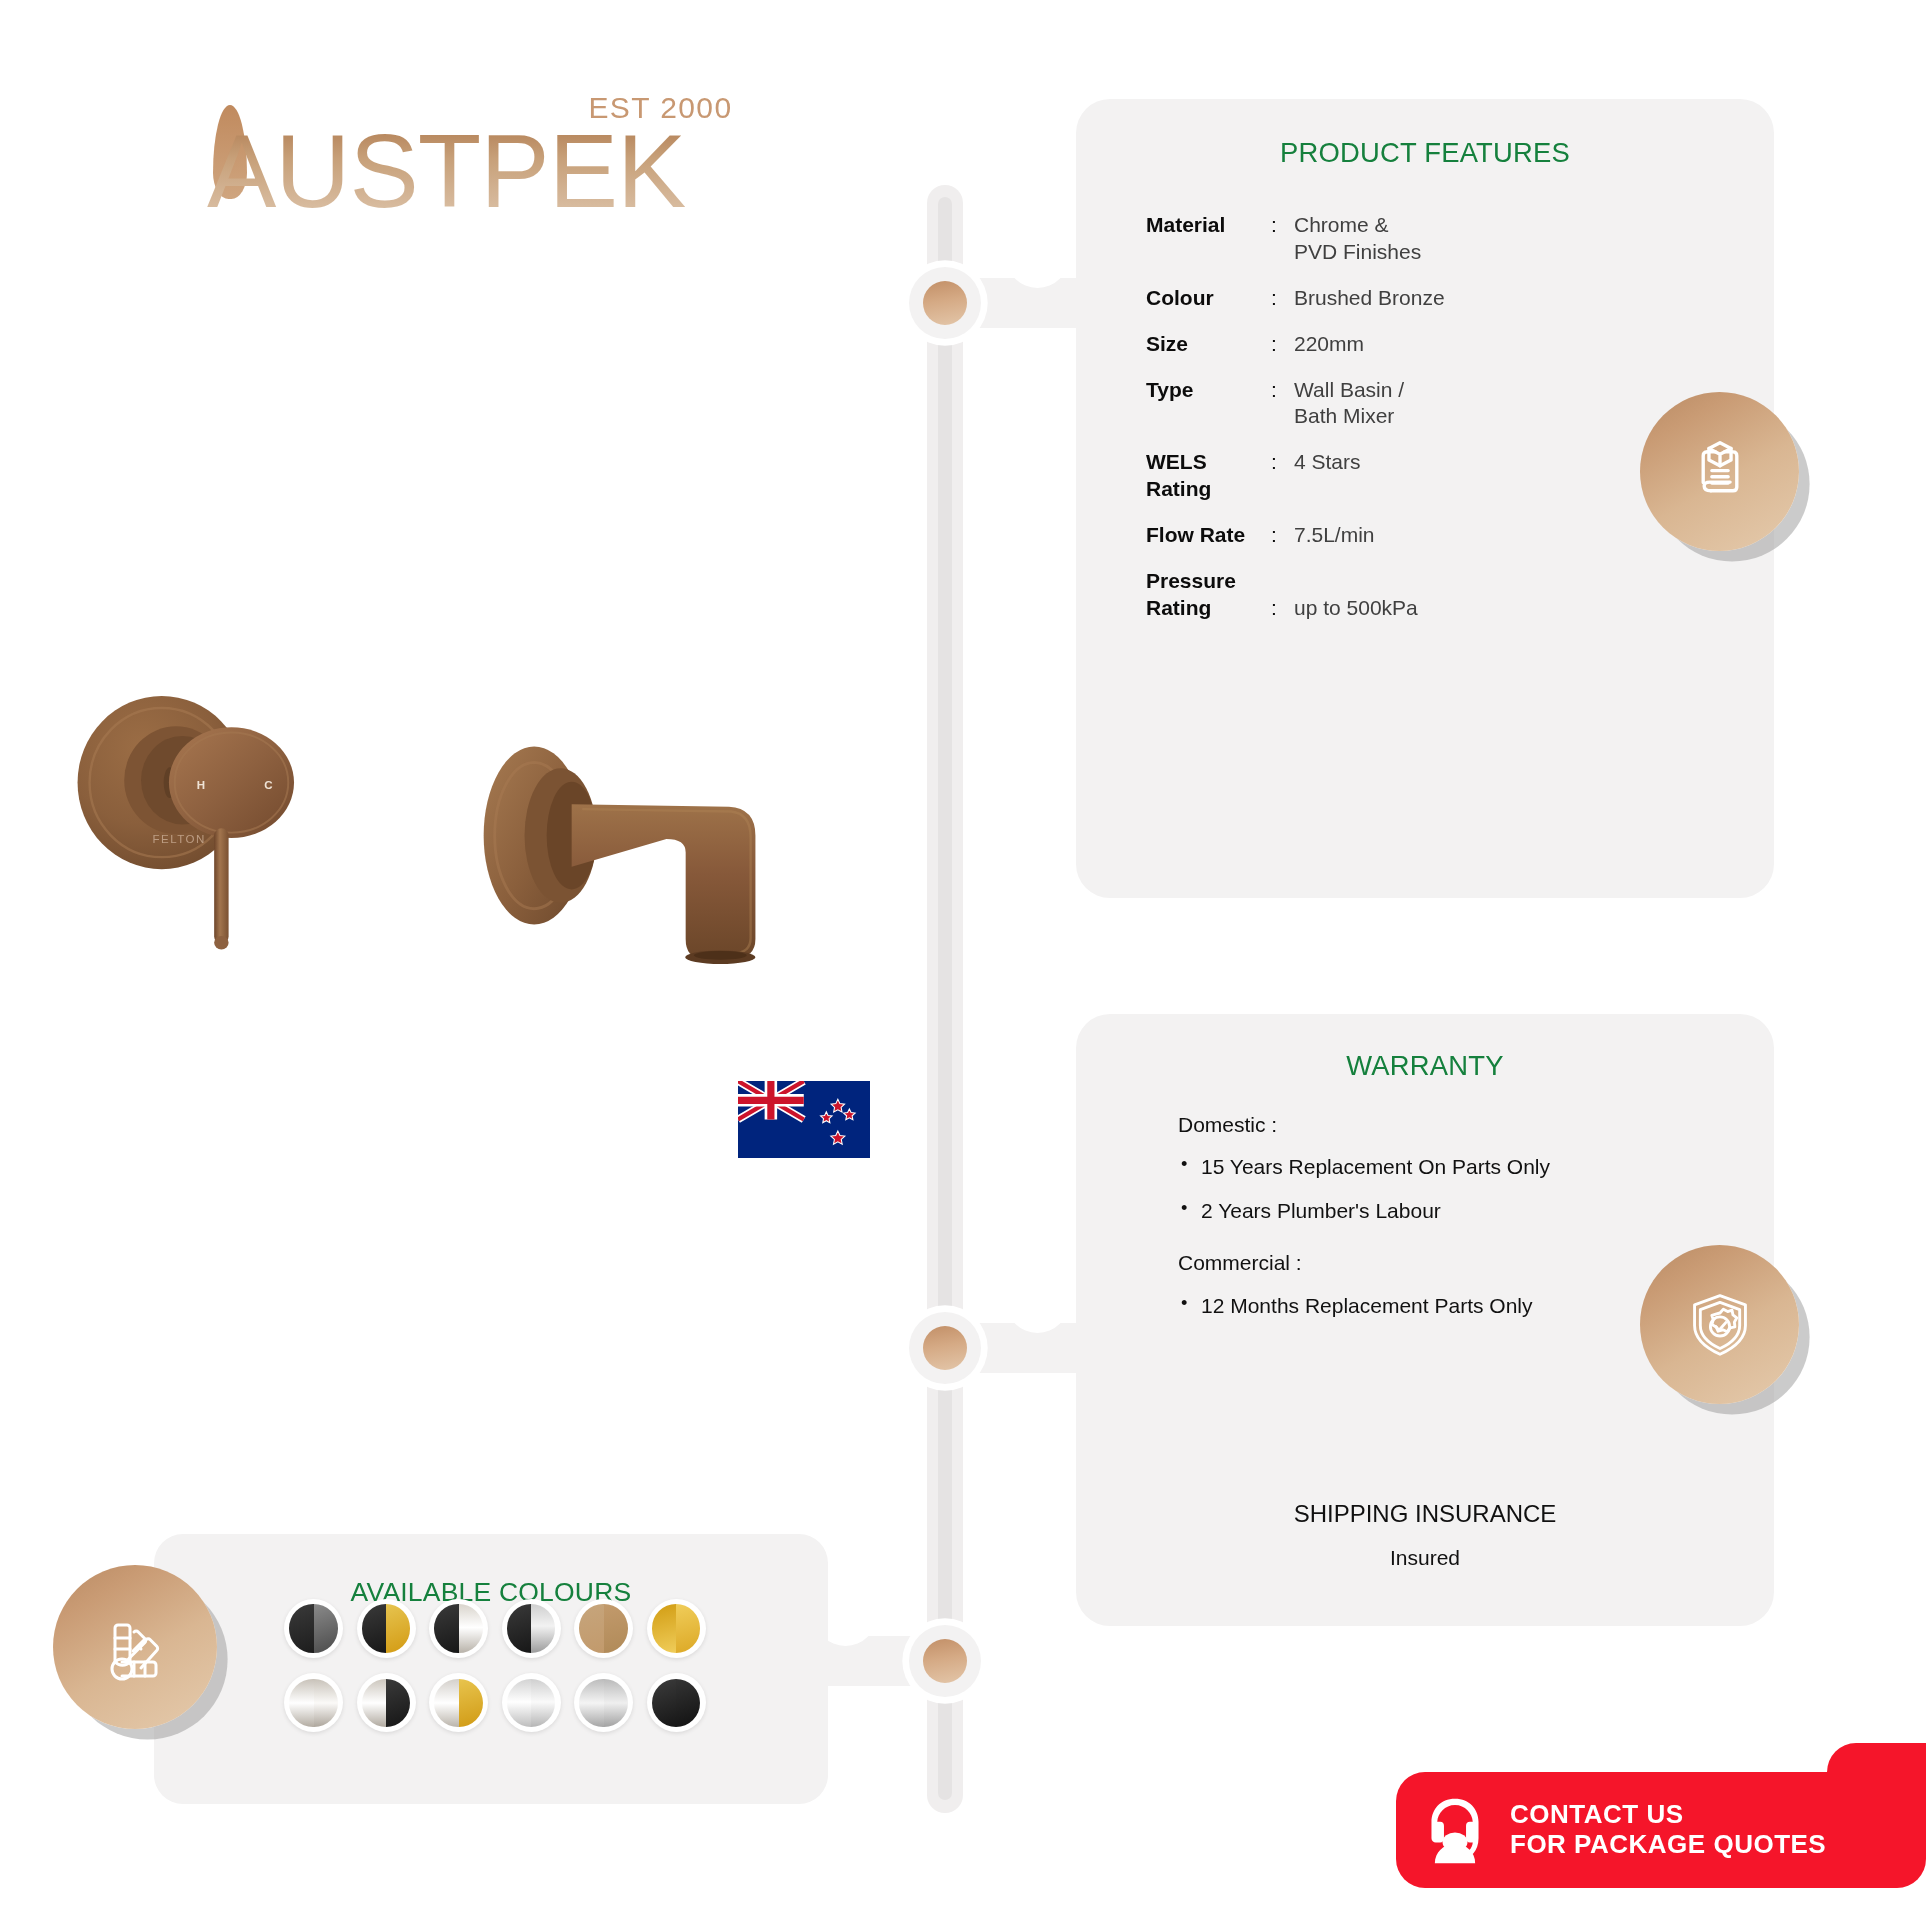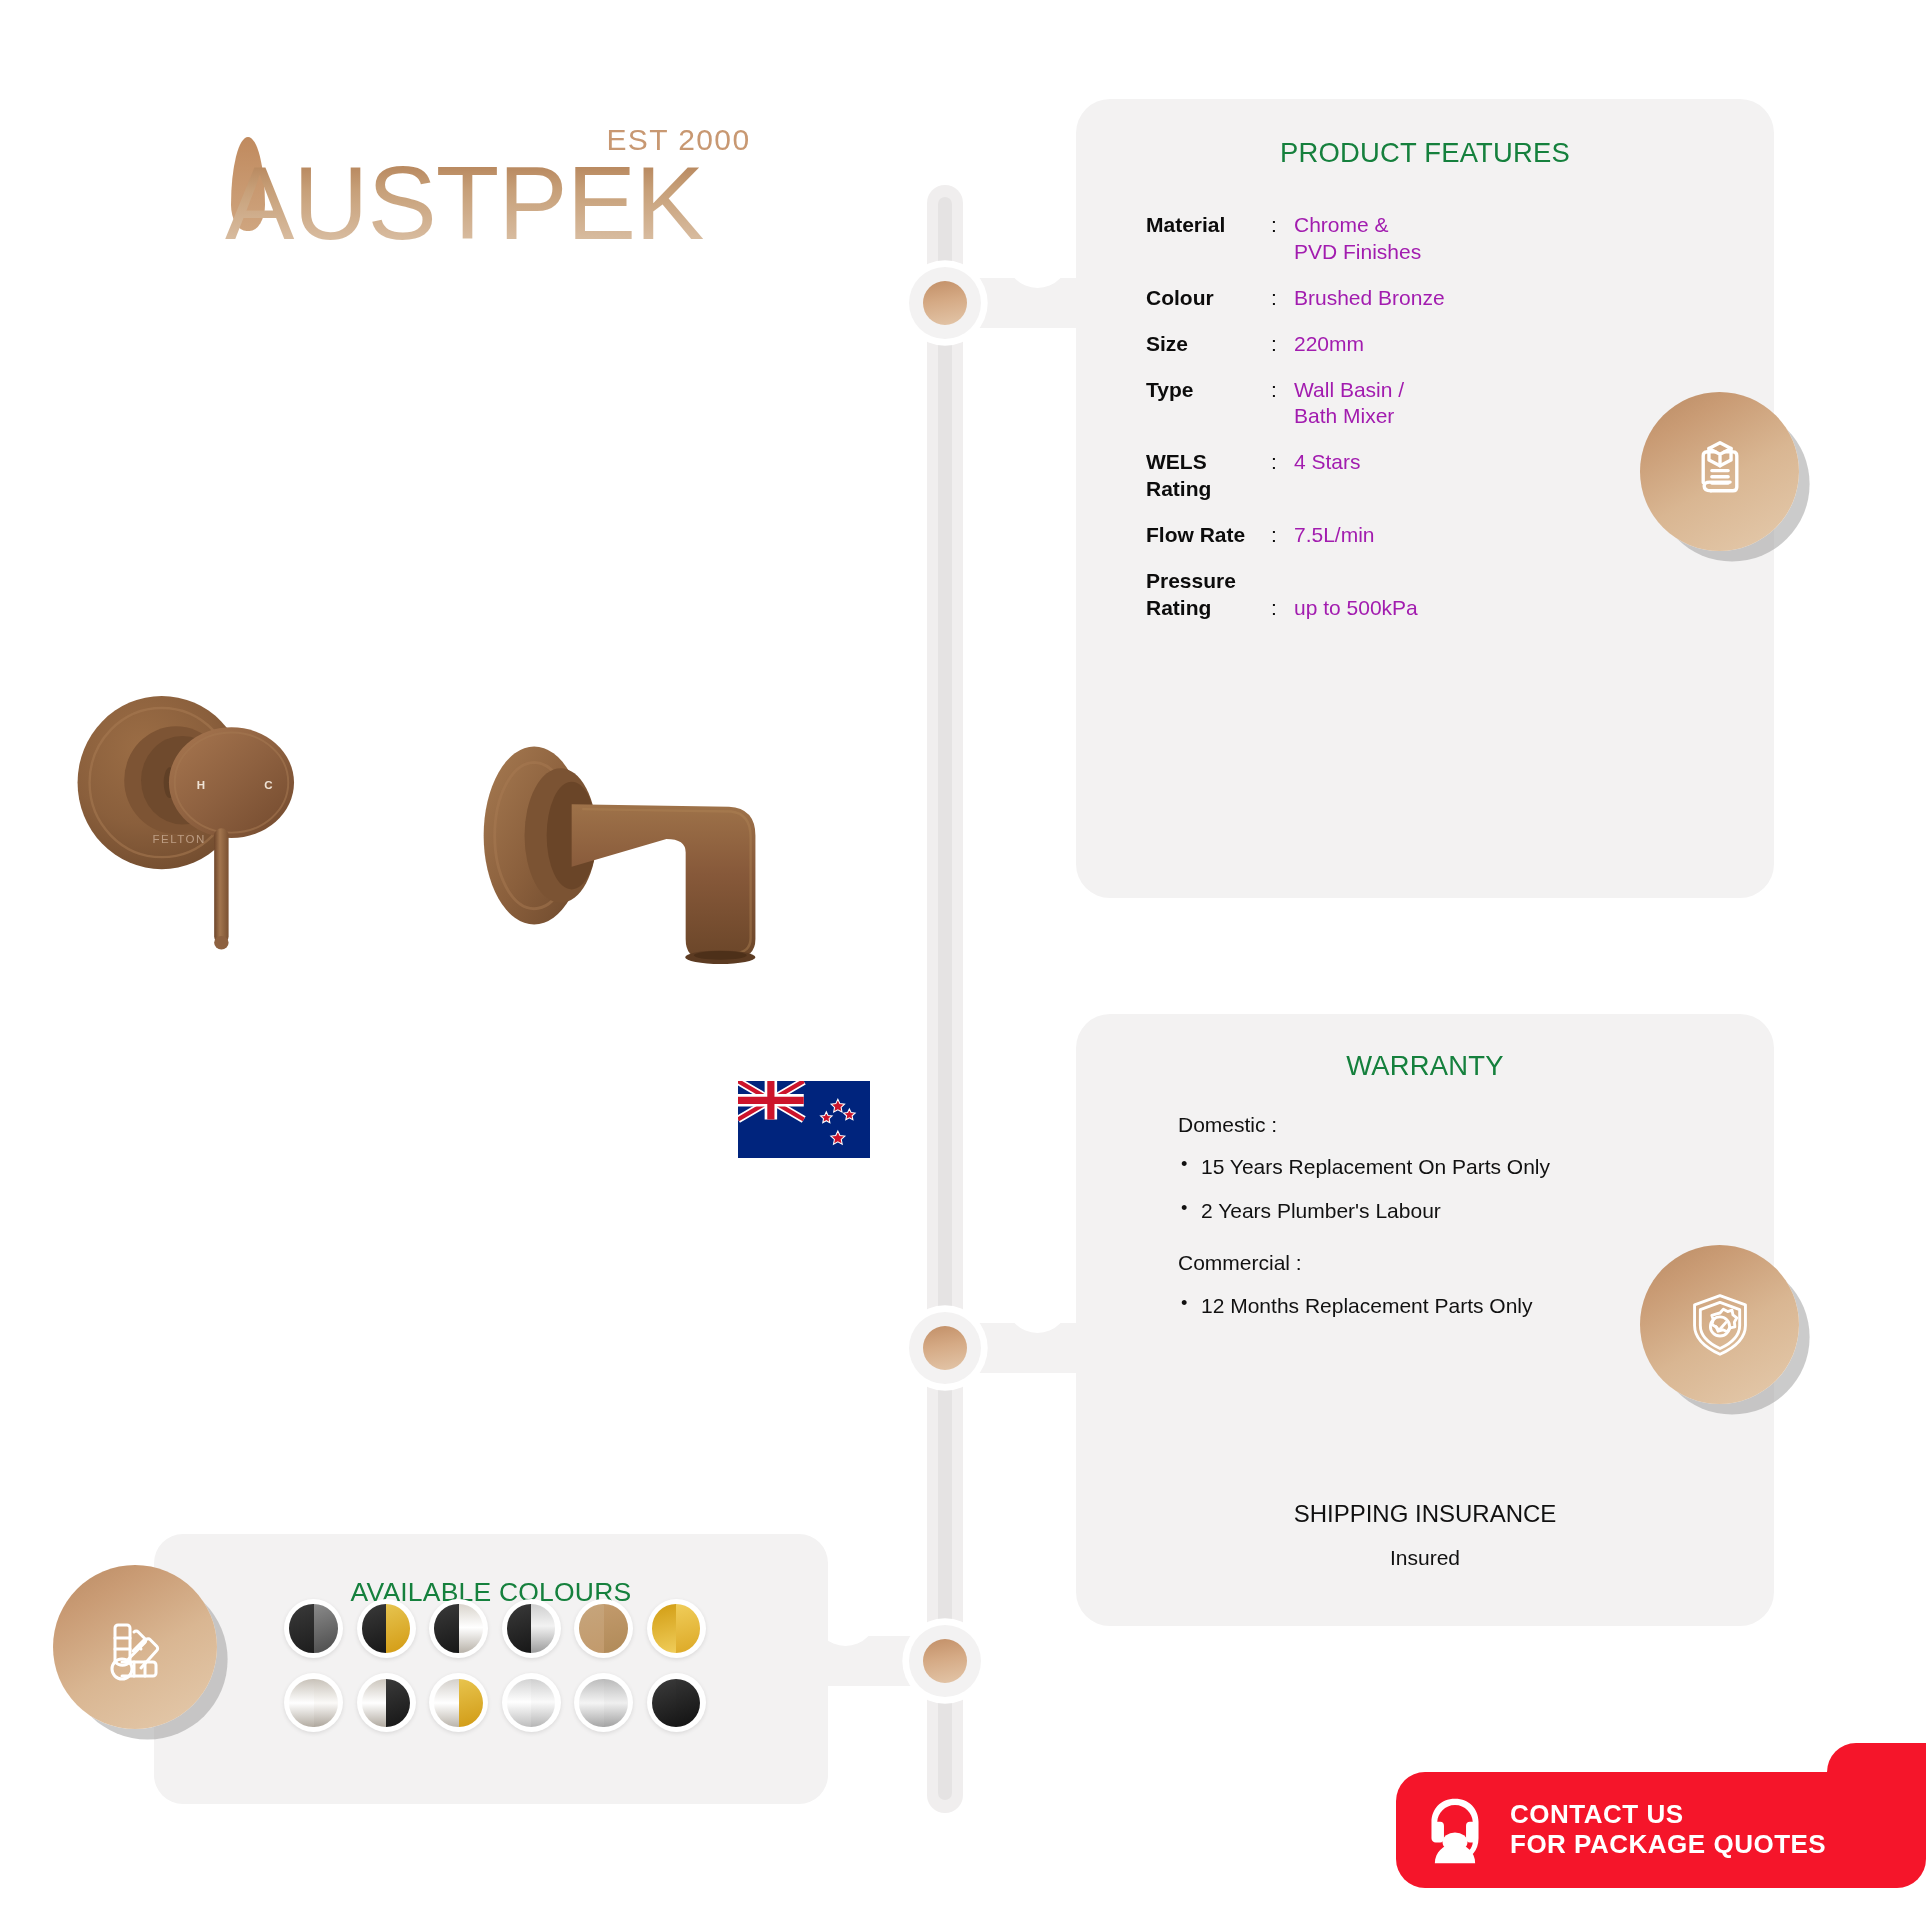--- a/index.html
+++ b/index.html
@@ -5,21 +5,21 @@
   * { margin:0; padding:0; box-sizing:border-box; }
   html,body { width:1926px; height:1926px; background:#ffffff; }
   body {
     font-family:"Liberation Sans", sans-serif;
     position:relative;
     overflow:hidden;
     -webkit-font-smoothing:antialiased;
   }
 
   
-  #logo { position:absolute; left:225px; top:91px; width:539px; height:140px;margin-top:32px; }
+  #logo { position:absolute; left:207px; top:91px; width:539px; height:140px; }
   #logo-est {
     position:absolute; right:13.5px; top:0;
     font-size:30px; letter-spacing:1.4px; font-weight:400;
     color:#c89872;
   }
   #logo-word {
     position:absolute; left:0; top:28px;
     font-size:104px; font-weight:400; letter-spacing:-1px;
     background:linear-gradient(180deg,#b07b50 0%,#c7a079 38%,#ddc4ab 100%);
     -webkit-background-clip:text; background-clip:text; color:transparent;
@@ -91,21 +91,21 @@
   #colours-title  { position:absolute; left:0; right:0; top:43px; font-size:26.5px; }
 
   
   #features-list { position:absolute; left:70px; top:113px; width:568px; }
   .feat-row { display:flex; align-items:flex-start; margin-bottom:19px; }
   .feat-label {
     width:125px; flex:0 0 125px; font-size:21px; font-weight:700; color:#0c0c0c;
     line-height:1.28;
   }
   .feat-colon { width:23px; flex:0 0 23px; font-size:21px; color:#0c0c0c; line-height:1.28; }
-  .feat-value { font-size:21px; font-weight:400; color:#a21caf; line-height:1.28; }
+  .feat-value { font-size:21px; font-weight:400; color:#404040; line-height:1.28; }
 
   
   #warranty-body { position:absolute; left:102px; top:99px; width:539px; }
   .war-head { font-size:21px; color:#111111; margin-bottom:16.4px; }
   .war-bullet {
     font-size:21px; color:#111111; line-height:1.30; margin-bottom:16.4px;
     padding-left:23px; position:relative;
   }
   .war-bullet::before {
     content:"\2022"; position:absolute; left:2.9px; top:-1px; font-size:18.3px;

